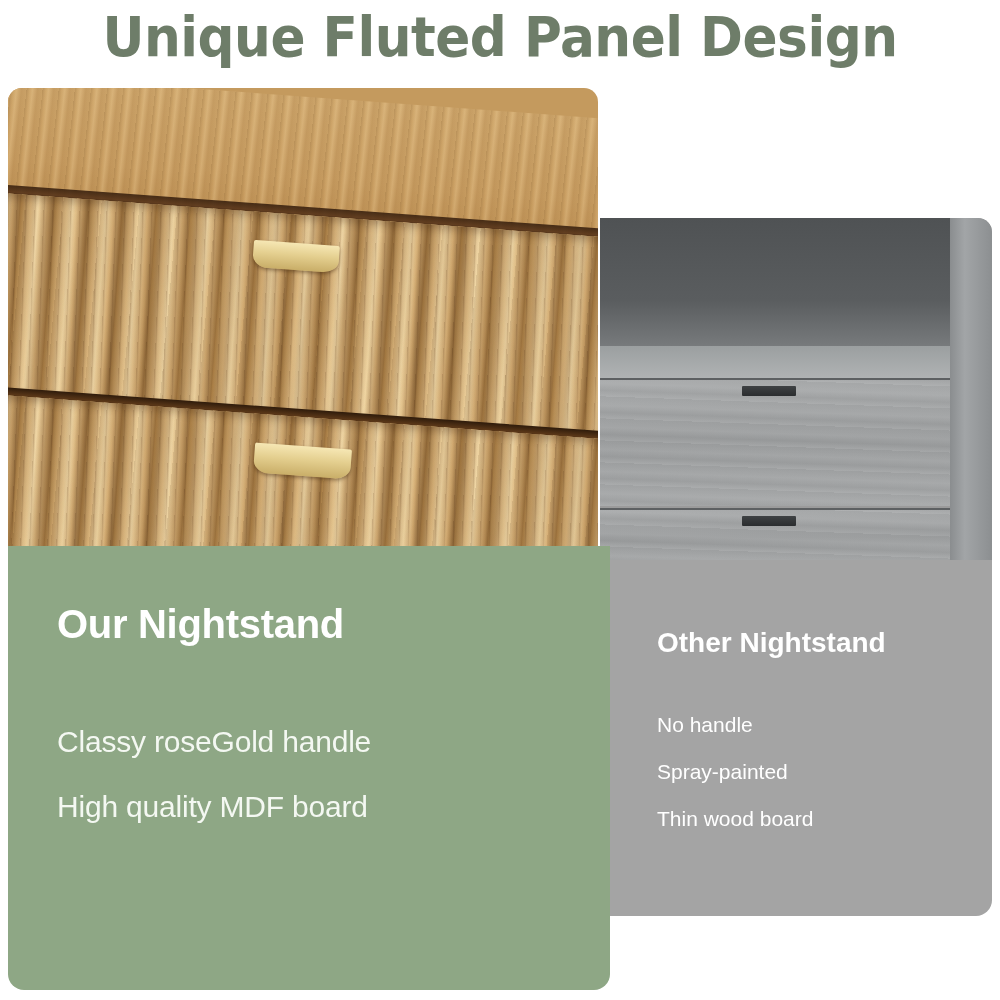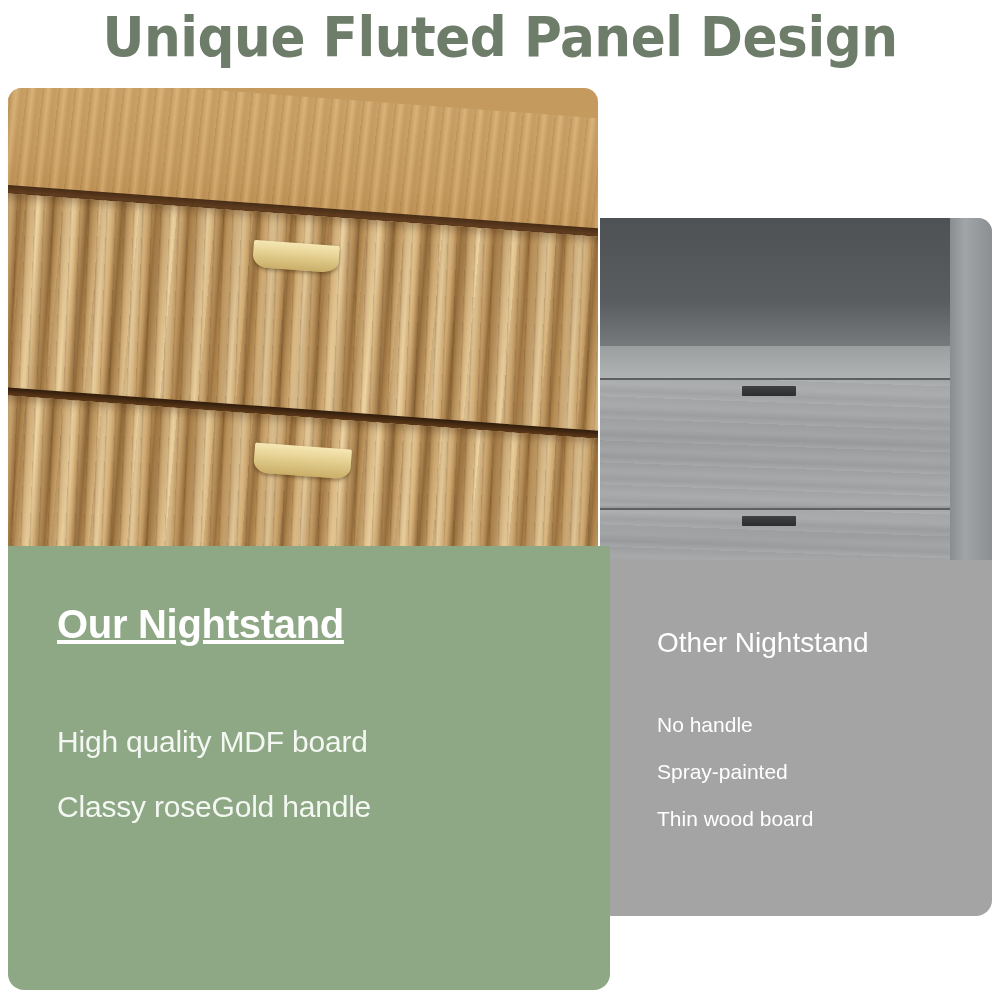--- a/index.html
+++ b/index.html
@@ -191,21 +191,20 @@
   #title-ours {
     position: absolute;
     left: 57px;
     top: 602px;
     font-size: 40px;
     font-weight: 700;
     color: #ffffff;
     letter-spacing: -0.3px;
     z-index: 6;
     white-space: nowrap;
-    text-decoration: underline;
   }
   #list-ours {
     position: absolute;
     left: 57px;
     top: 725px;
     z-index: 6;
   }
   #list-ours .row {
     font-size: 30px;
     color: #f4f8f2;
@@ -223,21 +222,21 @@
     height: 356px;
     background: #a4a4a4;
     border-bottom-right-radius: 16px;
     z-index: 4;
   }
   #title-other {
     position: absolute;
     left: 657px;
     top: 627px;
     font-size: 28px;
-    font-weight: 400;
+    font-weight: 700;
     color: #ffffff;
     z-index: 6;
     white-space: nowrap;
   }
   #list-other {
     position: absolute;
     left: 657px;
     top: 713px;
     z-index: 6;
   }
@@ -283,15 +282,15 @@
 <div id="title-other">Other Nightstand</div>
 <div id="list-other">
   <div class="row">No handle</div>
   <div class="row">Spray-painted</div>
   <div class="row">Thin wood board</div>
 </div>
 
 <div id="panel-ours"></div>
 <div id="title-ours">Our Nightstand</div>
 <div id="list-ours">
+  <div class="row">Classy roseGold handle</div>
   <div class="row">High quality MDF board</div>
-  <div class="row">Classy roseGold handle</div>
 </div>
 
 </body></html>

